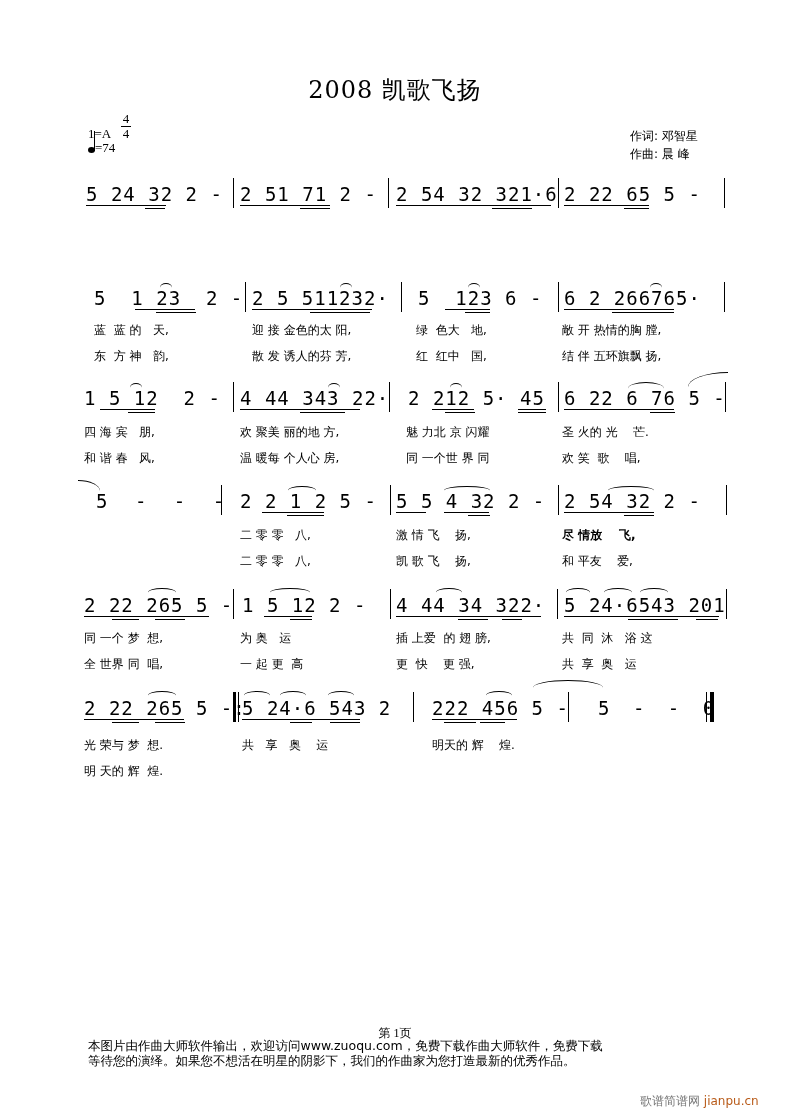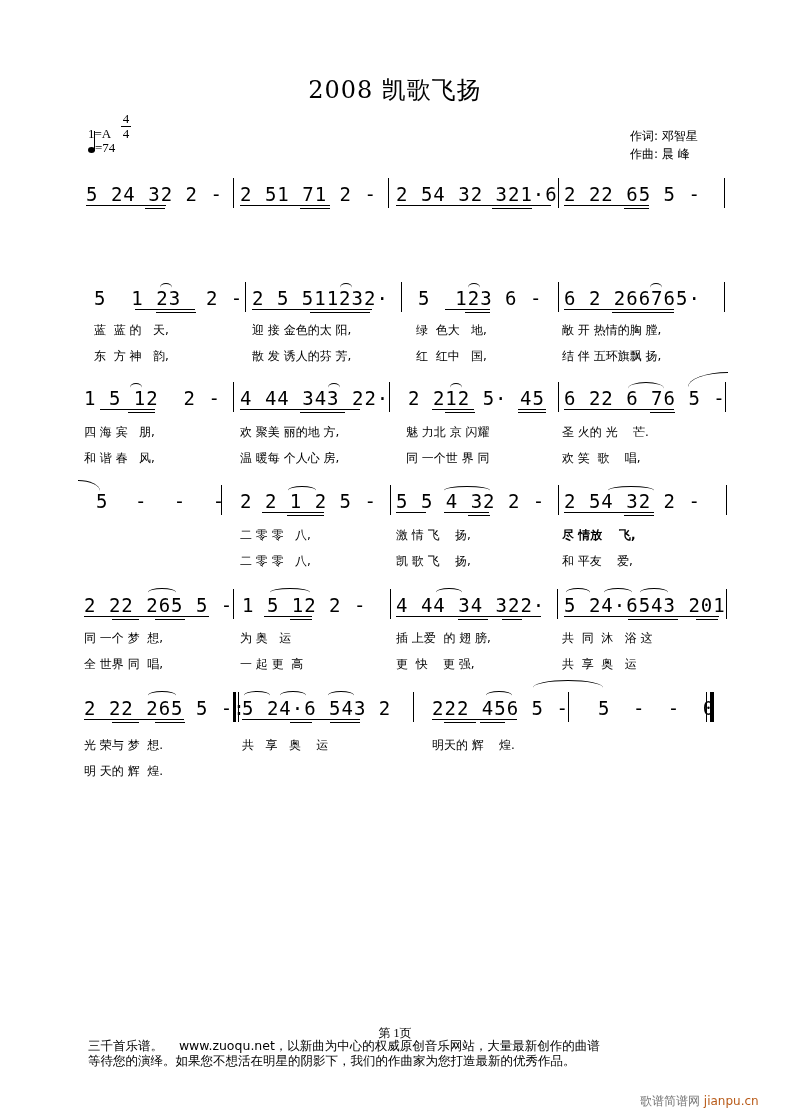--- a/index.html
+++ b/index.html
@@ -217,19 +217,19 @@
   <div class="ul" style="left:444px;top:722px;width:32px;"></div>
   <div class="ul" style="left:480px;top:722px;width:25px;"></div>
   <div class="lyr" style="left:84px;top:737px;">光 荣与 梦  想.</div>
   <div class="lyr" style="left:242px;top:737px;">共   享   奥    运</div>
   <div class="lyr" style="left:432px;top:737px;">明天的 辉    煌.</div>
   <div class="lyr" style="left:84px;top:763px;">明 天的 辉  煌.</div>
 </div>
 
 <div class="footer-page">第 1页</div>
 <div class="footer">
-  <div style="white-space:pre;">三千首乐谱。    www.zuoqu.net，以新曲为中心的权威原创音乐网站，大量最新创作的曲谱</div>
+  <div>本图片由作曲大师软件输出，欢迎访问www.zuoqu.com，免费下载作曲大师软件，免费下载</div>
   <div>等待您的演绎。如果您不想活在明星的阴影下，我们的作曲家为您打造最新的优秀作品。</div>
 </div>
 <div class="wm">
   <span>歌谱简谱网</span>
   <span class="en">jianpu.cn</span>
 </div>
 
 </body></html>

